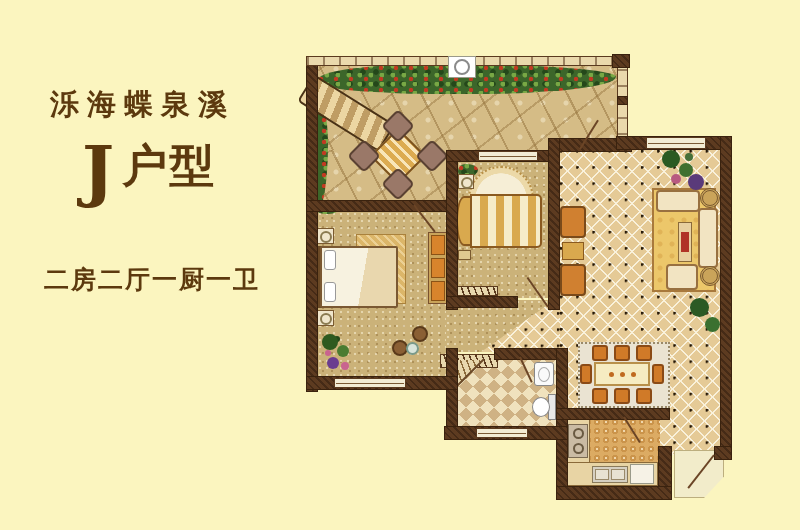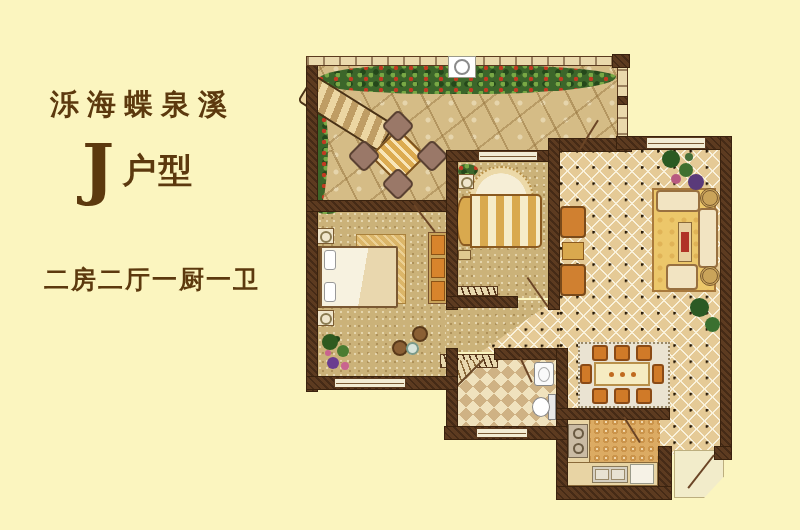--- a/index.html
+++ b/index.html
@@ -4,21 +4,21 @@
 <style>
   html,body{margin:0;padding:0}
   body{width:800px;height:530px;position:relative;overflow:hidden;
        background:#fbf5bf;font-family:"DejaVu Sans",sans-serif;color:#5c390e}
 
   
   .project-name{position:absolute;left:50px;top:66px;font-size:29px;font-weight:bold;
                 letter-spacing:8px;white-space:nowrap}
   .unit-row{position:absolute;left:82px;top:136px;display:flex;align-items:flex-end}
   .unit-letter{font-family:"DejaVu Serif",serif;font-size:68px;font-weight:bold;line-height:.95}
-  .unit-suffix{font-size:34px;font-weight:bold;margin-left:8px;padding-bottom:7px;letter-spacing:2px}
+  .unit-suffix{font-size:45px;font-weight:bold;margin-left:8px;padding-bottom:7px;letter-spacing:2px}
   .layout-desc{position:absolute;left:44px;top:238px;font-size:25px;font-weight:bold;
                letter-spacing:2px;white-space:nowrap}
 
   
   #floorplan{position:absolute;inset:0}
   #floorplan div{position:absolute;box-sizing:border-box}
   .wall{background:#5d3b20;background-image:repeating-linear-gradient(45deg,rgba(25,12,4,.35) 0 2px,transparent 2px 5px);
         box-shadow:inset 0 0 0 1px #3a220e;z-index:4}
   .fence{background:#ead9ac;border:1px solid #5a3a1e;z-index:4;
          background-image:repeating-linear-gradient(90deg,rgba(90,58,30,.55) 0 2px,transparent 2px 16px)}

